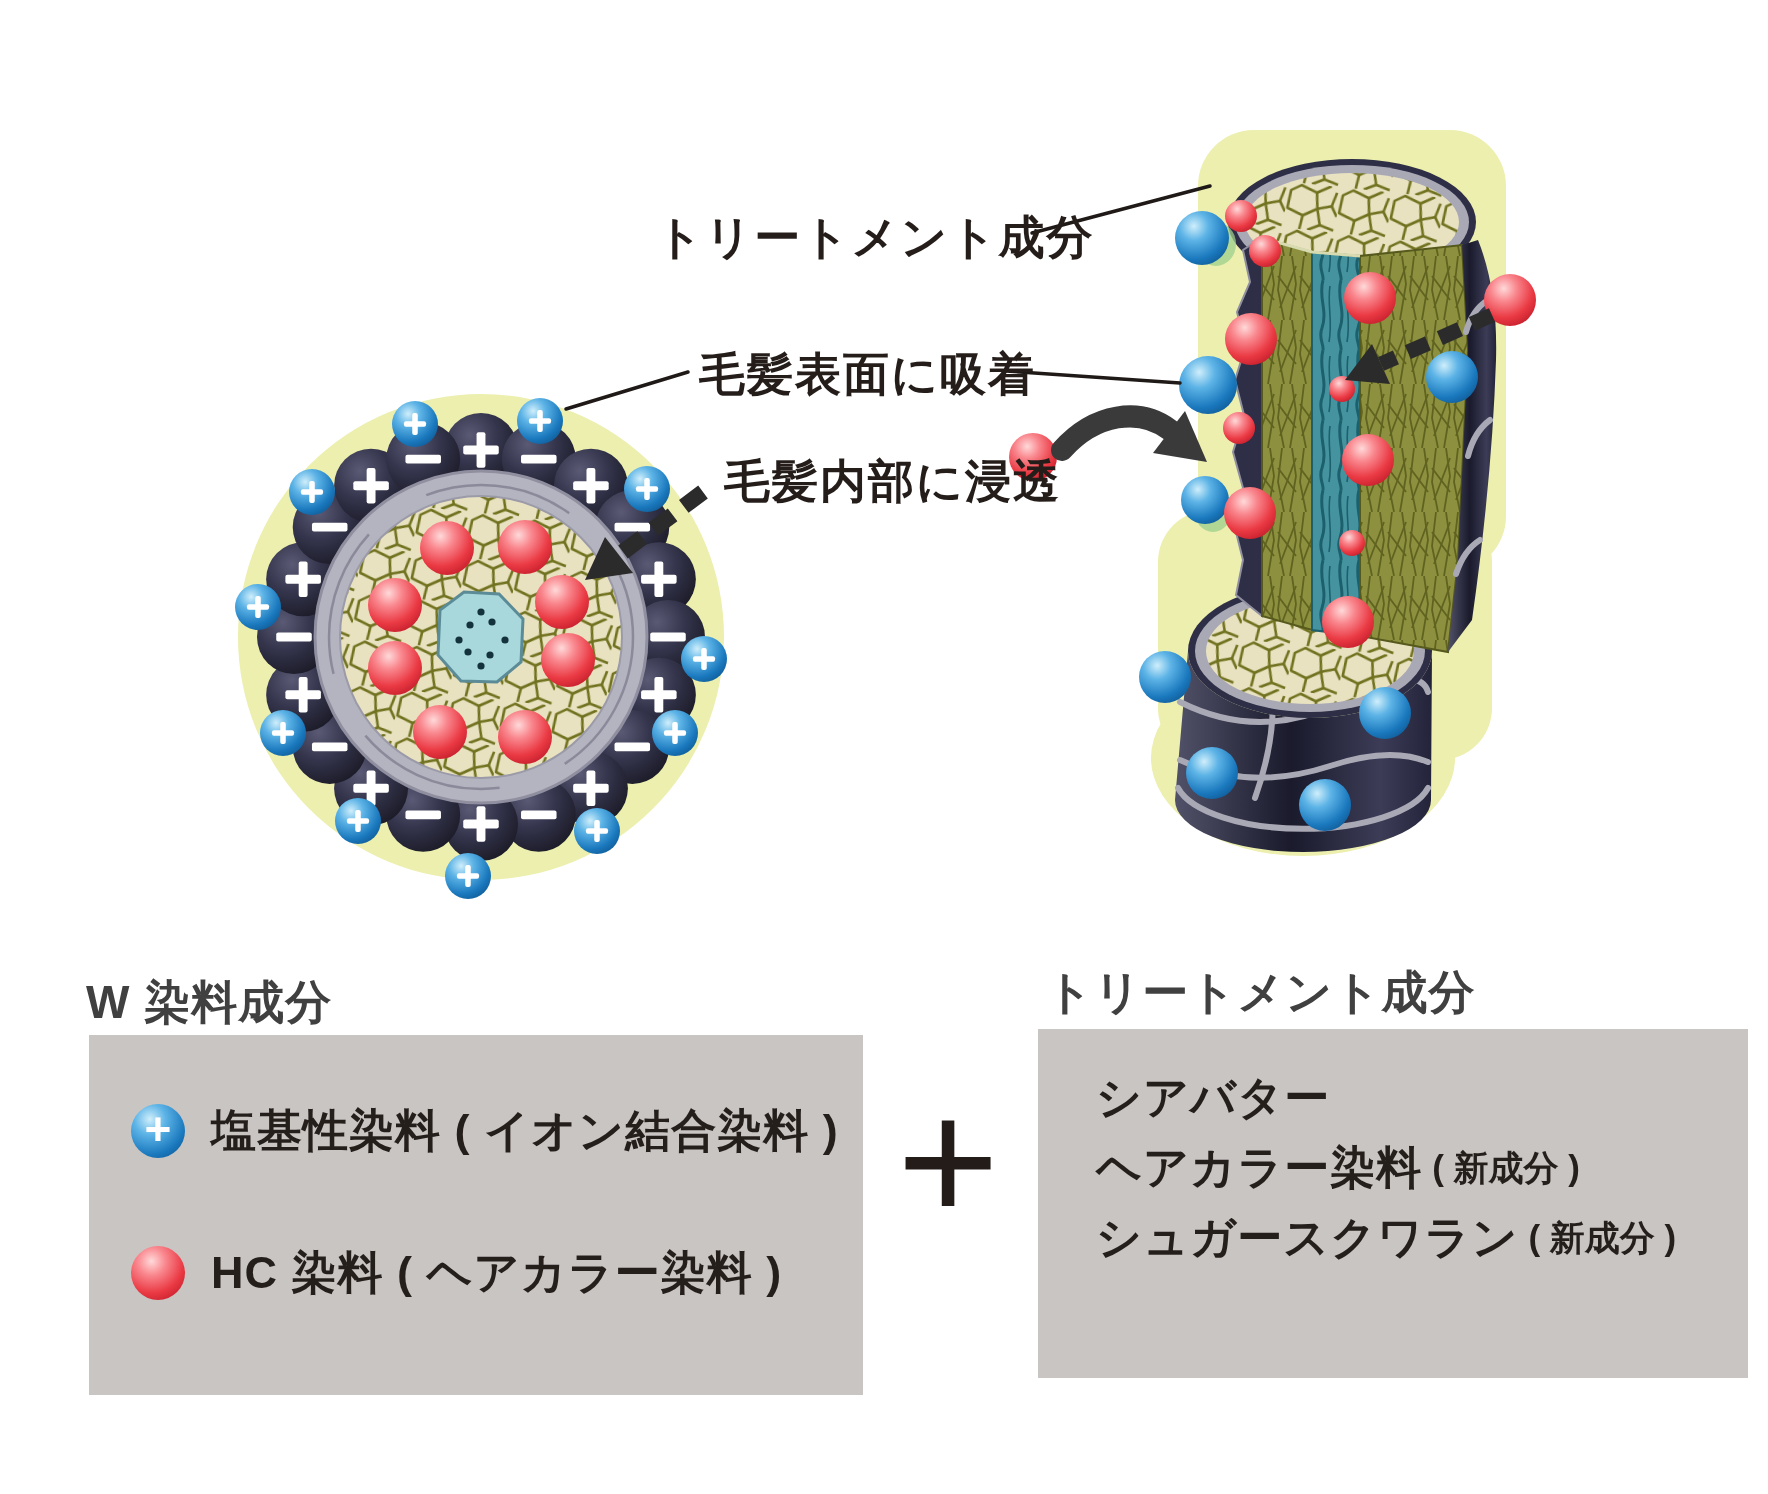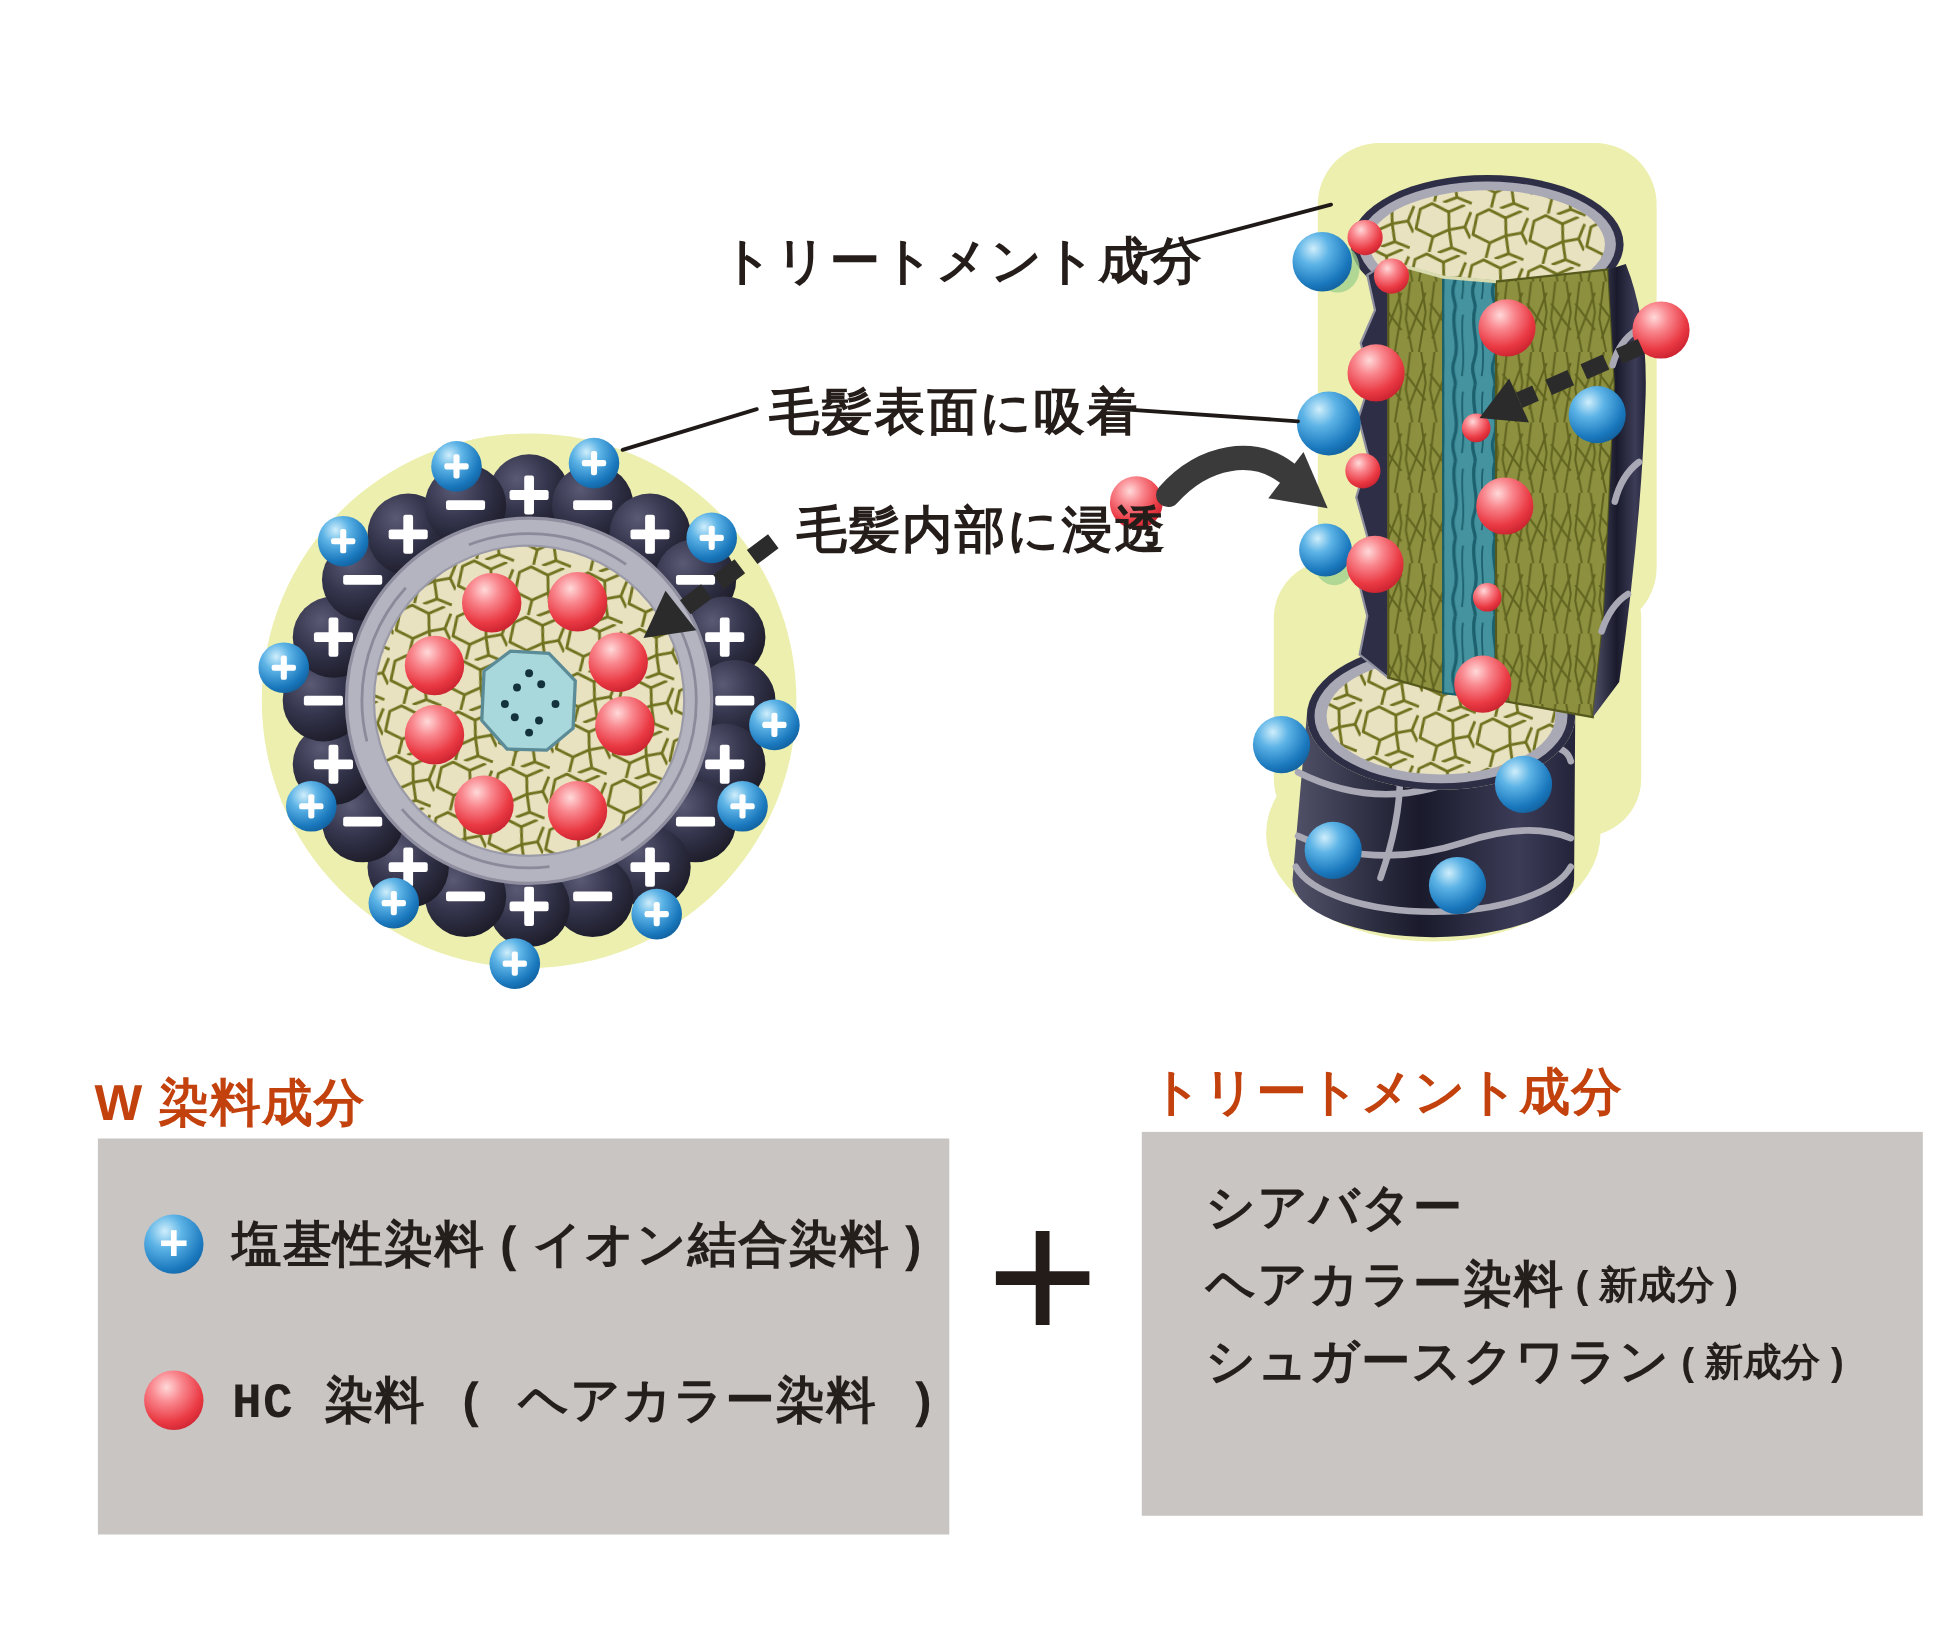--- a/index.html
+++ b/index.html
@@ -1,21 +1,21 @@
 <!DOCTYPE html>
 <html><head>
 <meta charset="utf-8">
 <style>
   html,body{margin:0;padding:0;background:#ffffff;}
   body{width:1768px;height:1494px;position:relative;overflow:hidden;
        font-family:"Liberation Sans","DejaVu Sans",sans-serif;color:#251f1c;}
   .stage{position:absolute;inset:0;}
   svg.diagram{position:absolute;left:0;top:0;}
   .dlabel{position:absolute;font-size:46px;font-weight:600;letter-spacing:2px;color:#241d1a;white-space:nowrap;}
-  .heading{position:absolute;font-size:46px;font-weight:700;letter-spacing:1px;color:#c2410c;white-space:nowrap;}
+  .heading{position:absolute;font-size:46px;font-weight:700;letter-spacing:1px;color:#404040;white-space:nowrap;}
   .graybox{position:absolute;background:#c9c5c3;}
   .legend-row{position:absolute;display:flex;align-items:center;gap:26px;}
   .sphere{width:54px;height:54px;border-radius:50%;flex:0 0 auto;
           display:flex;align-items:center;justify-content:center;}
   .sphere-blue{background:radial-gradient(circle at 35% 28%, #cfeefb 0%, #5cb3e6 30%, #1a78bd 68%, #0b4f86 100%);}
   .sphere-red{background:radial-gradient(circle at 38% 28%, #ffd9d9 0%, #f9868d 28%, #ea3a44 62%, #b31020 100%);}
   .sphere-sign{color:#fff;font-size:46px;font-weight:700;line-height:1;margin-top:-4px;}
   .legend-label{font-size:45px;font-weight:600;letter-spacing:1px;white-space:nowrap;}
   .plus-divider{position:absolute;width:176px;height:176px;display:flex;align-items:center;justify-content:center;
                 font-size:175px;font-weight:400;color:#241c19;line-height:1;}
@@ -411,21 +411,21 @@
 
 <div class="heading" style="left:86px;top:972px;">W 染料成分</div>
 
 <div class="graybox" style="left:89px;top:1035px;width:774px;height:360px;">
   <div class="legend-row" style="left:42px;top:66px;">
     <span class="sphere sphere-blue">
       <span class="sphere-sign">+</span>
     </span>
     <span class="legend-label">塩基性染料 ( イオン結合染料 )</span>
   </div>
-  <div class="legend-row" style="left:42px;top:208px;font-family:Liberation Mono, monospace;">
+  <div class="legend-row" style="left:42px;top:208px;">
     <span class="sphere sphere-red"></span>
     <span class="legend-label">HC 染料 ( ヘアカラー染料 )</span>
   </div>
 </div>
 
 <div class="plus-divider" style="left:860px;top:1072px;">+</div>
 
 <div class="heading" style="left:1046px;top:962px;">トリートメント成分</div>
 
 <div class="graybox" style="left:1038px;top:1029px;width:674px;height:349px;padding-left:36px;">

